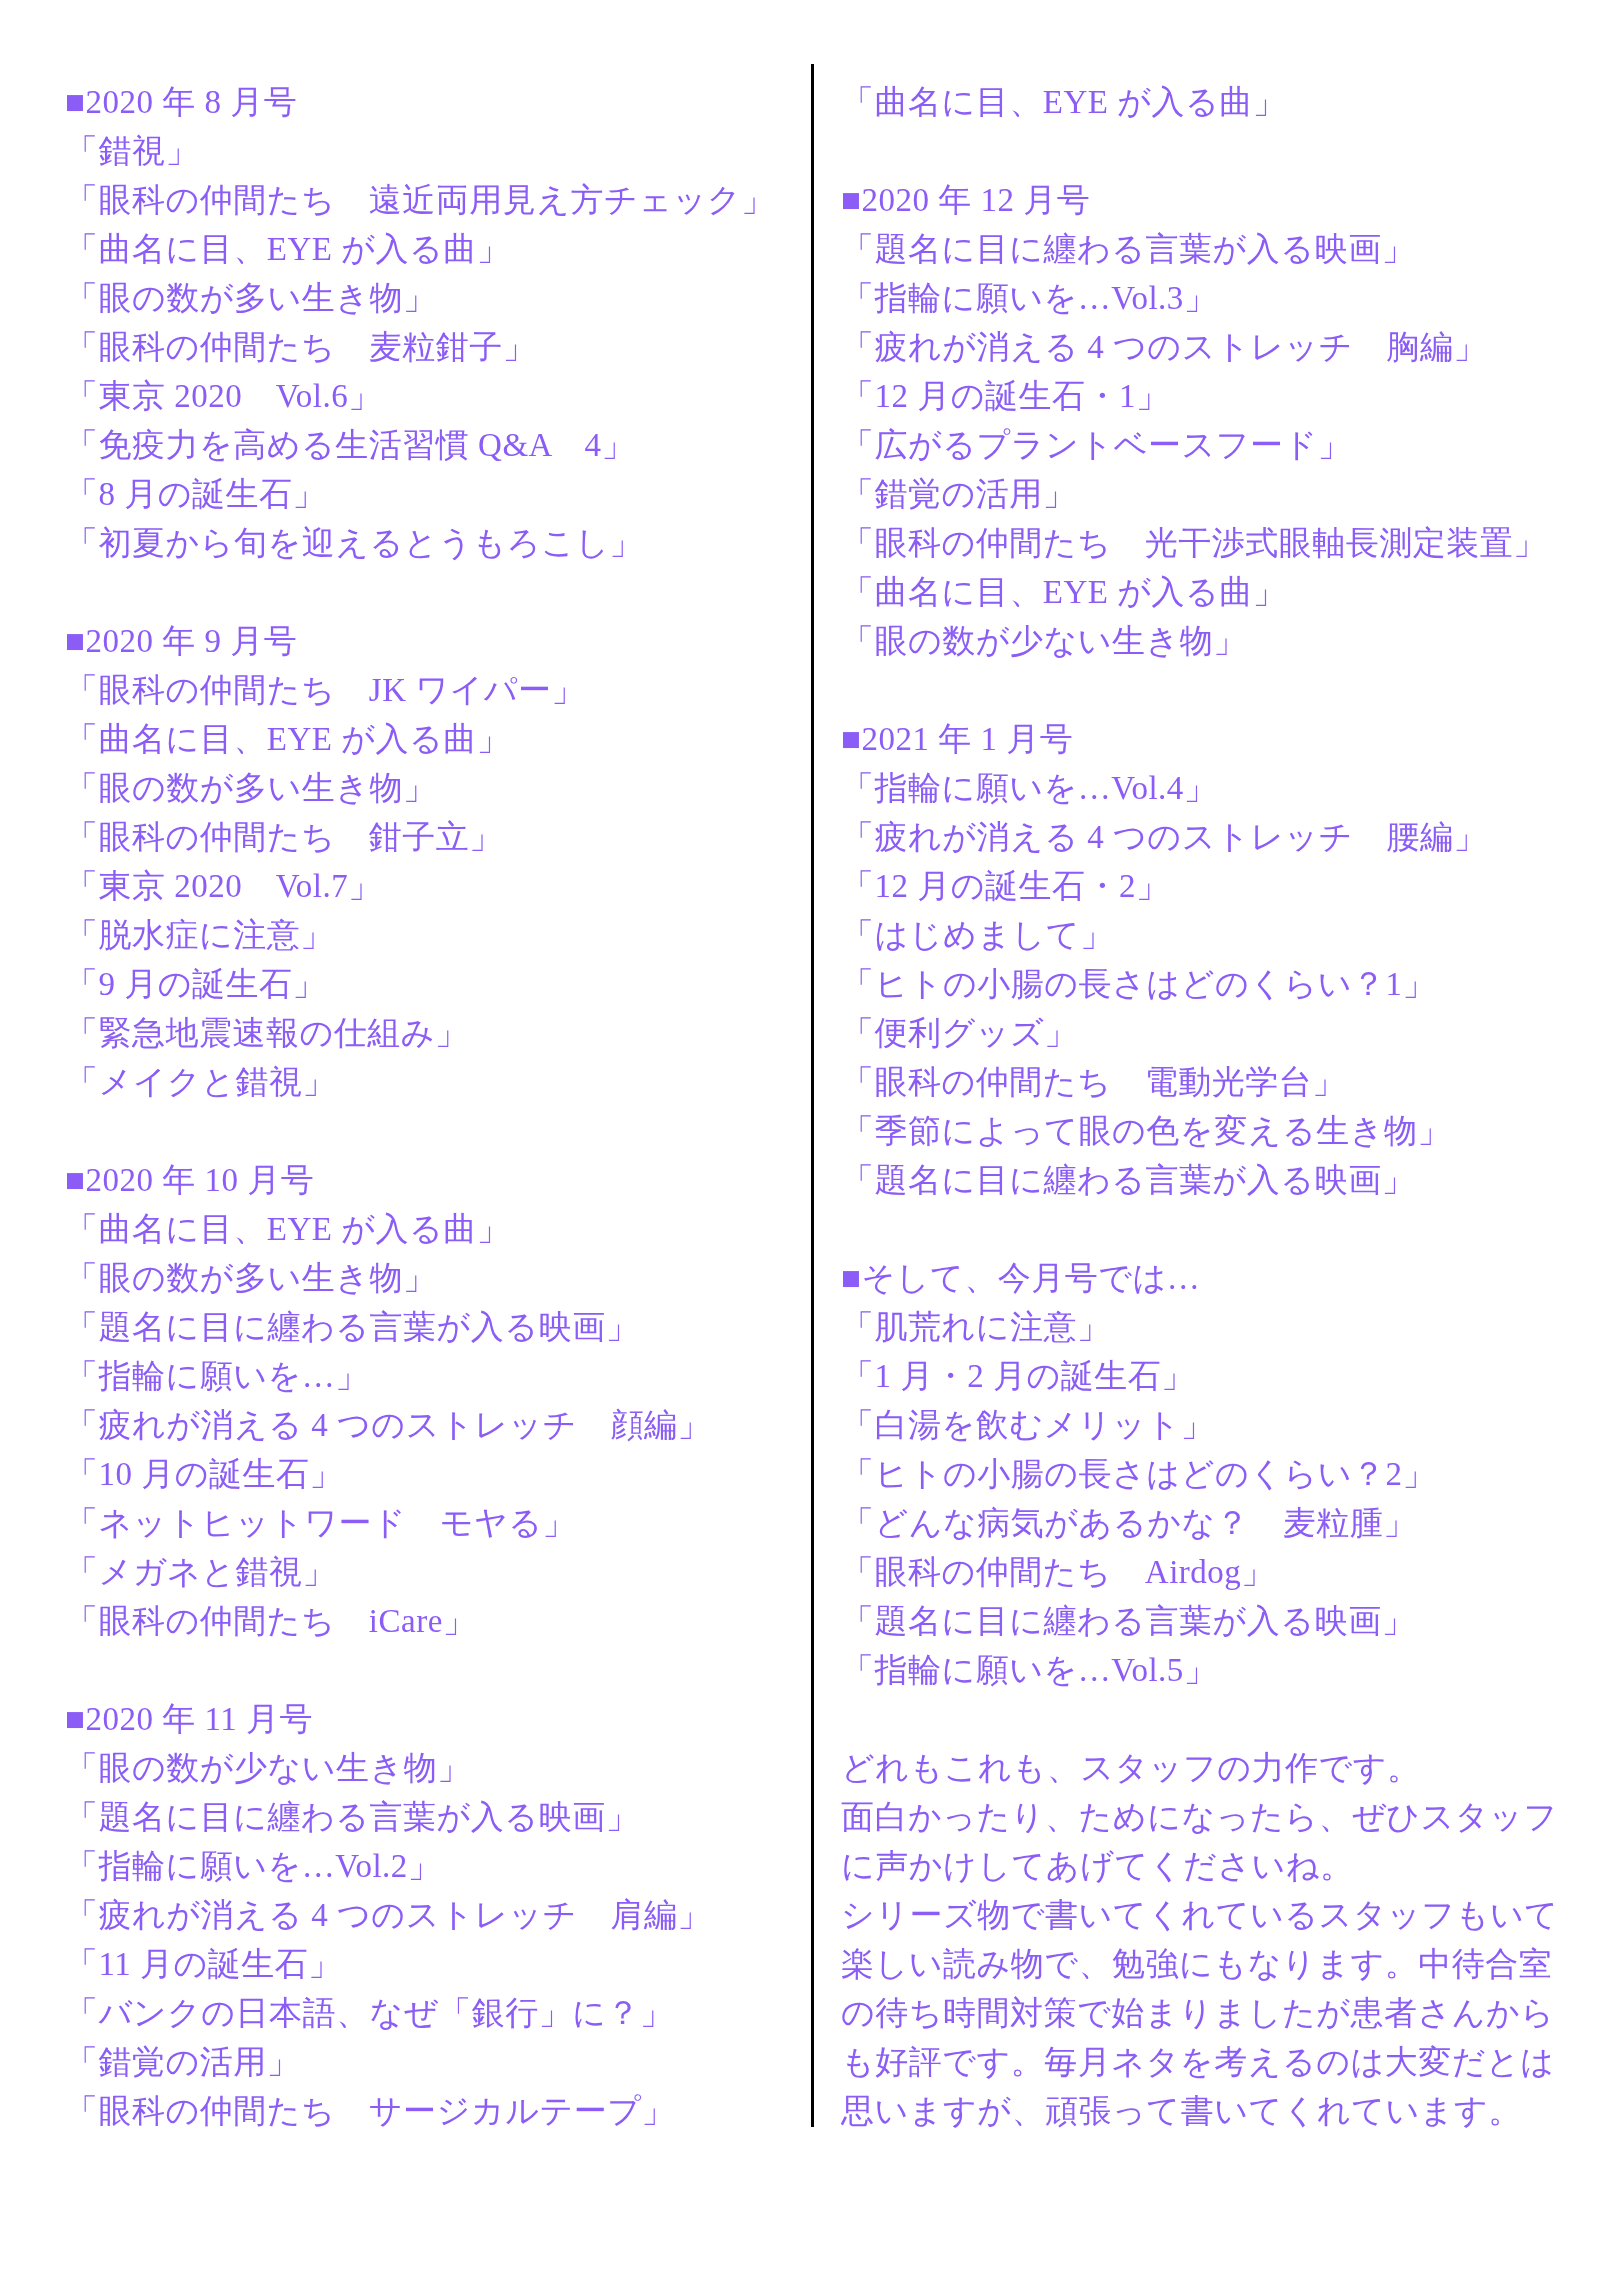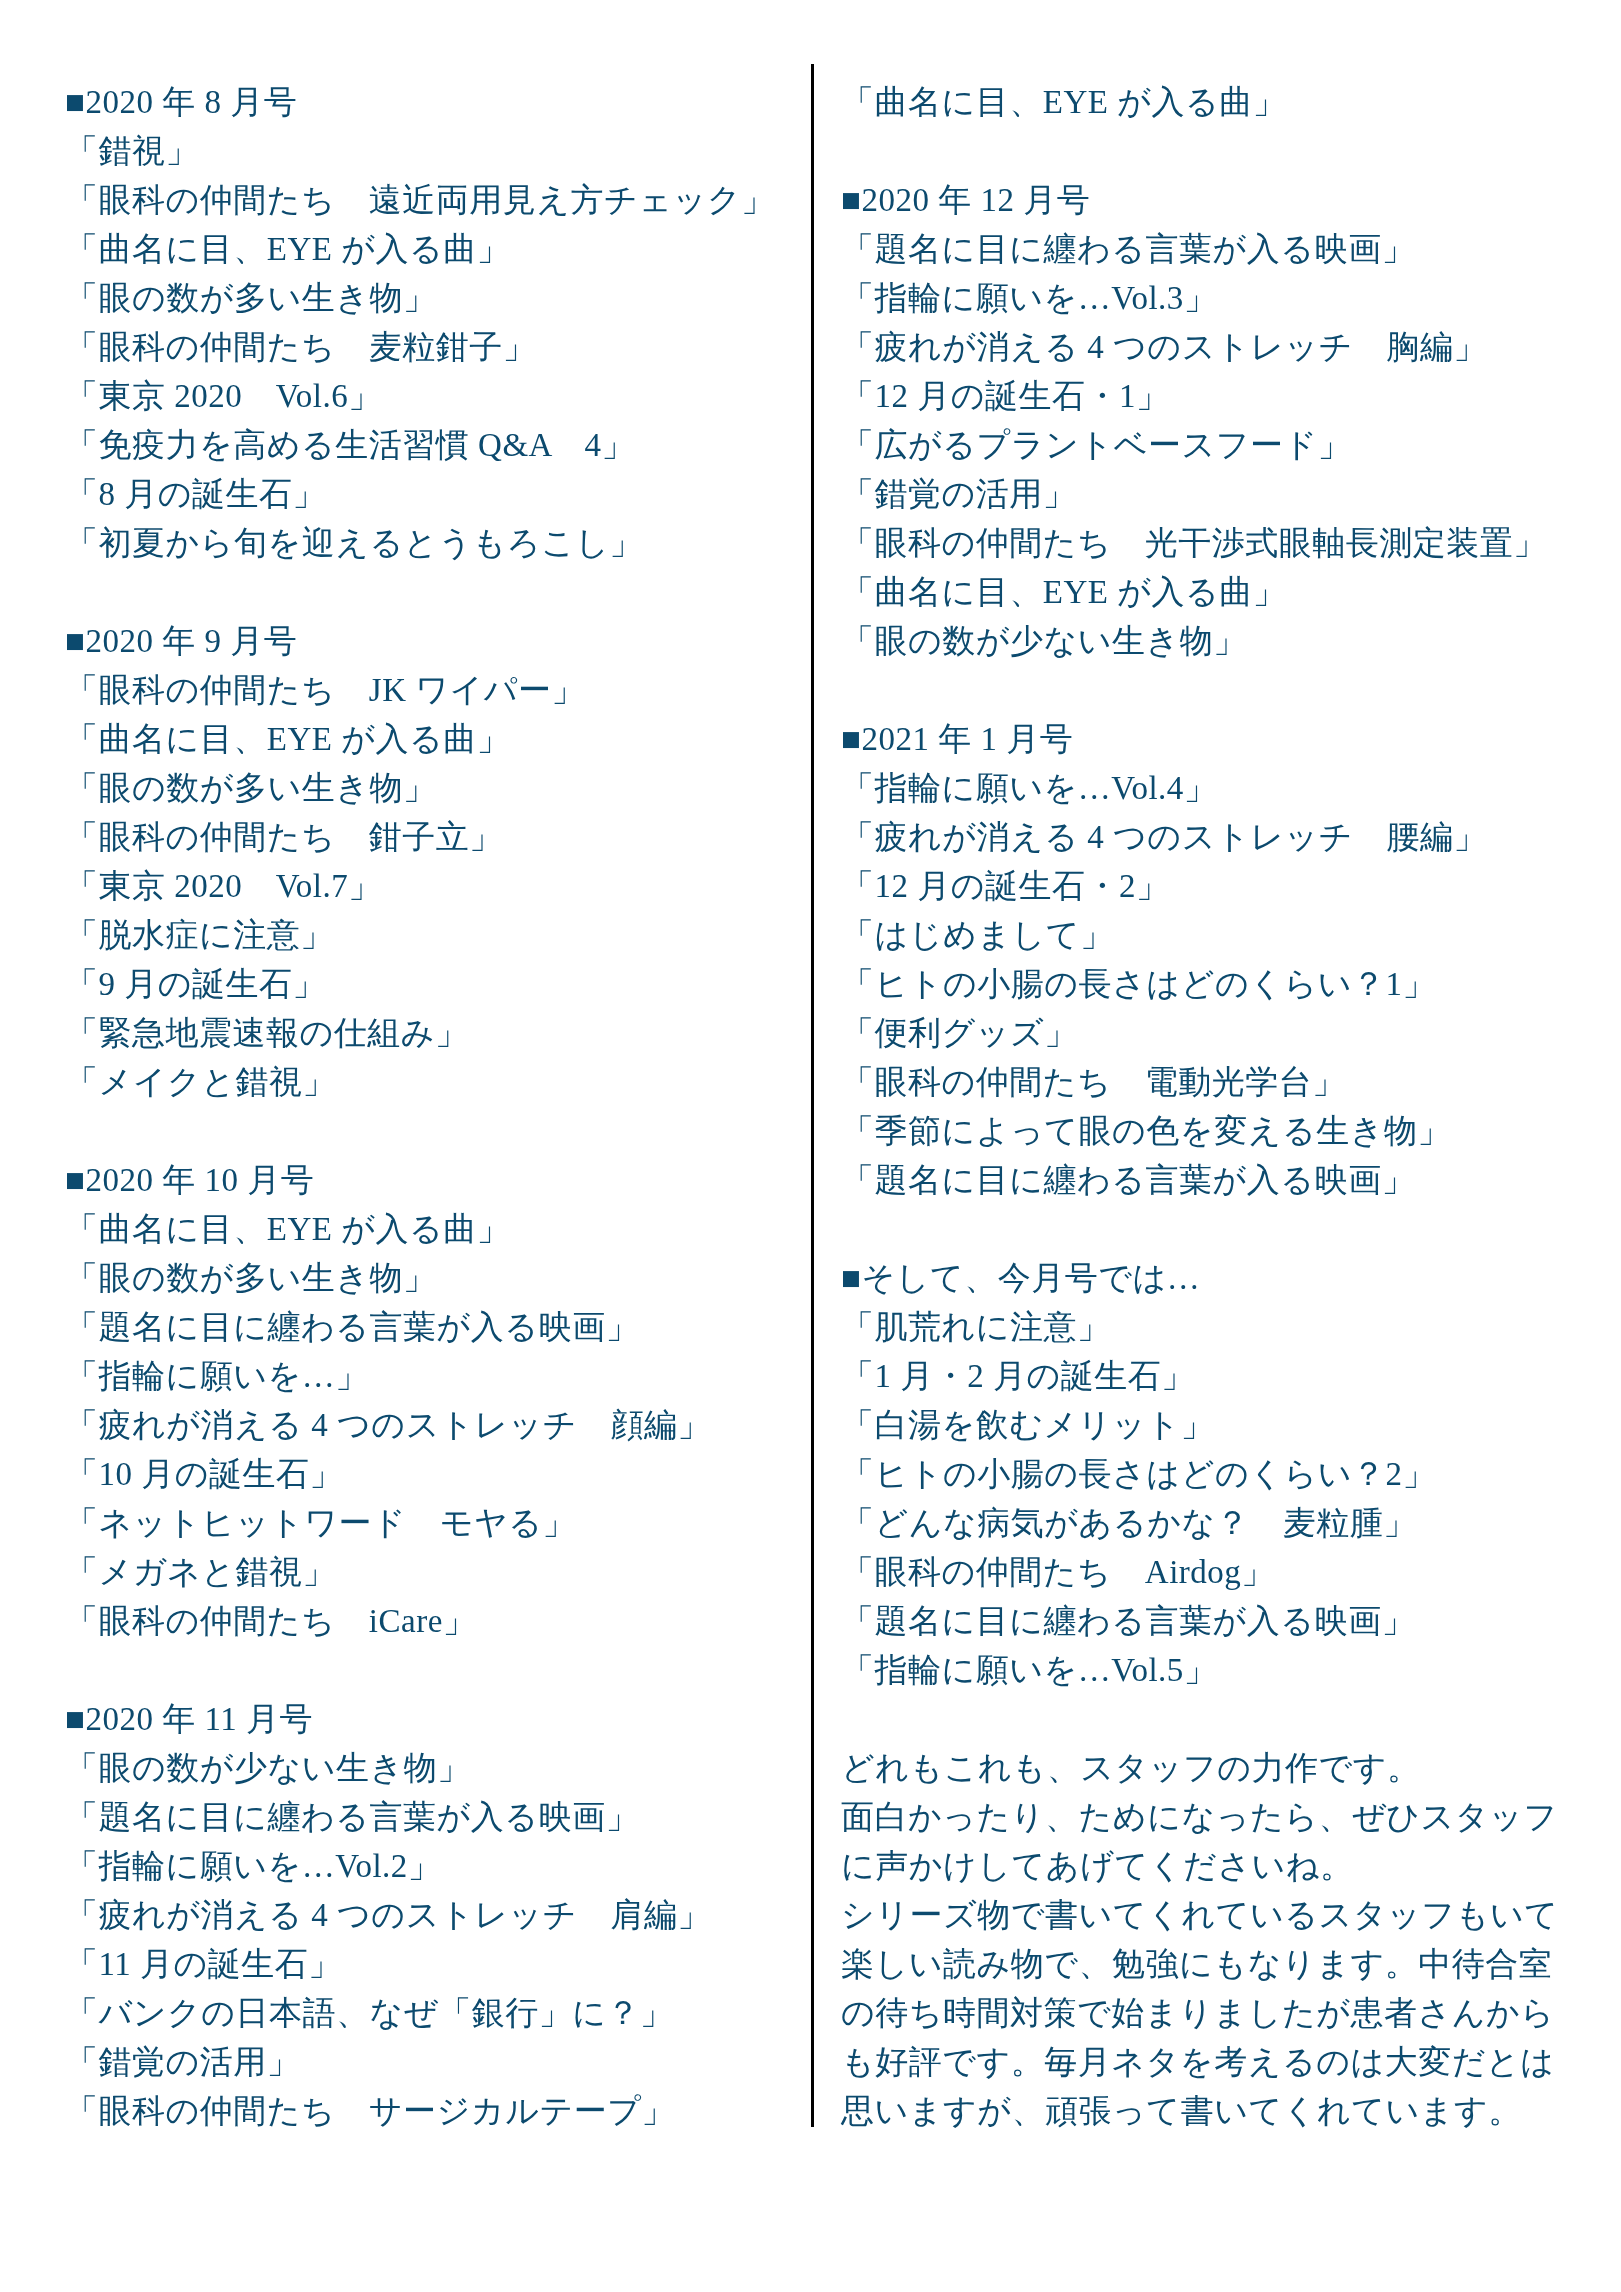--- a/index.html
+++ b/index.html
@@ -33,18 +33,18 @@
     left: 811px;
     top: 64px;
     width: 2.9px;
     height: 2063px;
     background: #000000;
   }
 </style>
 </head>
 <body>
 
-<div class="page" style="background: rgb(255, 255, 255); color: #0c4a6e;">
+<div class="page" style="background: rgb(255, 255, 255); color: #8b5cf6;">
   <div class="col col-left" id="col-left"><div class="line header">■2020 年 8 月号</div><div class="line item">「錯視」</div><div class="line item">「眼科の仲間たち　遠近両用見え方チェック」</div><div class="line item">「曲名に目、EYE が入る曲」</div><div class="line item">「眼の数が多い生き物」</div><div class="line item">「眼科の仲間たち　麦粒鉗子」</div><div class="line item">「東京 2020　Vol.6」</div><div class="line item">「免疫力を高める生活習慣 Q&amp;A　4」</div><div class="line item">「8 月の誕生石」</div><div class="line item">「初夏から旬を迎えるとうもろこし」</div><div class="line blank">&nbsp;</div><div class="line header">■2020 年 9 月号</div><div class="line item">「眼科の仲間たち　JK ワイパー」</div><div class="line item">「曲名に目、EYE が入る曲」</div><div class="line item">「眼の数が多い生き物」</div><div class="line item">「眼科の仲間たち　鉗子立」</div><div class="line item">「東京 2020　Vol.7」</div><div class="line item">「脱水症に注意」</div><div class="line item">「9 月の誕生石」</div><div class="line item">「緊急地震速報の仕組み」</div><div class="line item">「メイクと錯視」</div><div class="line blank">&nbsp;</div><div class="line header">■2020 年 10 月号</div><div class="line item">「曲名に目、EYE が入る曲」</div><div class="line item">「眼の数が多い生き物」</div><div class="line item">「題名に目に纏わる言葉が入る映画」</div><div class="line item">「指輪に願いを…」</div><div class="line item">「疲れが消える 4 つのストレッチ　顔編」</div><div class="line item">「10 月の誕生石」</div><div class="line item">「ネットヒットワード　モヤる」</div><div class="line item">「メガネと錯視」</div><div class="line item">「眼科の仲間たち　iCare」</div><div class="line blank">&nbsp;</div><div class="line header">■2020 年 11 月号</div><div class="line item">「眼の数が少ない生き物」</div><div class="line item">「題名に目に纏わる言葉が入る映画」</div><div class="line item">「指輪に願いを…Vol.2」</div><div class="line item">「疲れが消える 4 つのストレッチ　肩編」</div><div class="line item">「11 月の誕生石」</div><div class="line item">「バンクの日本語、なぜ「銀行」に？」</div><div class="line item">「錯覚の活用」</div><div class="line item">「眼科の仲間たち　サージカルテープ」</div></div>
   <div class="divider" style="background: rgb(0, 0, 0);"></div>
   <div class="col col-right" id="col-right"><div class="line item">「曲名に目、EYE が入る曲」</div><div class="line blank">&nbsp;</div><div class="line header">■2020 年 12 月号</div><div class="line item">「題名に目に纏わる言葉が入る映画」</div><div class="line item">「指輪に願いを…Vol.3」</div><div class="line item">「疲れが消える 4 つのストレッチ　胸編」</div><div class="line item">「12 月の誕生石・1」</div><div class="line item">「広がるプラントベースフード」</div><div class="line item">「錯覚の活用」</div><div class="line item">「眼科の仲間たち　光干渉式眼軸長測定装置」</div><div class="line item">「曲名に目、EYE が入る曲」</div><div class="line item">「眼の数が少ない生き物」</div><div class="line blank">&nbsp;</div><div class="line header">■2021 年 1 月号</div><div class="line item">「指輪に願いを…Vol.4」</div><div class="line item">「疲れが消える 4 つのストレッチ　腰編」</div><div class="line item">「12 月の誕生石・2」</div><div class="line item">「はじめまして」</div><div class="line item">「ヒトの小腸の長さはどのくらい？1」</div><div class="line item">「便利グッズ」</div><div class="line item">「眼科の仲間たち　電動光学台」</div><div class="line item">「季節によって眼の色を変える生き物」</div><div class="line item">「題名に目に纏わる言葉が入る映画」</div><div class="line blank">&nbsp;</div><div class="line header">■そして、今月号では…</div><div class="line item">「肌荒れに注意」</div><div class="line item">「1 月・2 月の誕生石」</div><div class="line item">「白湯を飲むメリット」</div><div class="line item">「ヒトの小腸の長さはどのくらい？2」</div><div class="line item">「どんな病気があるかな？　麦粒腫」</div><div class="line item">「眼科の仲間たち　Airdog」</div><div class="line item">「題名に目に纏わる言葉が入る映画」</div><div class="line item">「指輪に願いを…Vol.5」</div><div class="line blank">&nbsp;</div><div class="line para">どれもこれも、スタッフの力作です。</div><div class="line para">面白かったり、ためになったら、ぜひスタッフ</div><div class="line para">に声かけしてあげてくださいね。</div><div class="line para">シリーズ物で書いてくれているスタッフもいて</div><div class="line para">楽しい読み物で、勉強にもなります。中待合室</div><div class="line para">の待ち時間対策で始まりましたが患者さんから</div><div class="line para">も好評です。毎月ネタを考えるのは大変だとは</div><div class="line para">思いますが、頑張って書いてくれています。</div></div>
 </div>
 
 
 </body></html>

